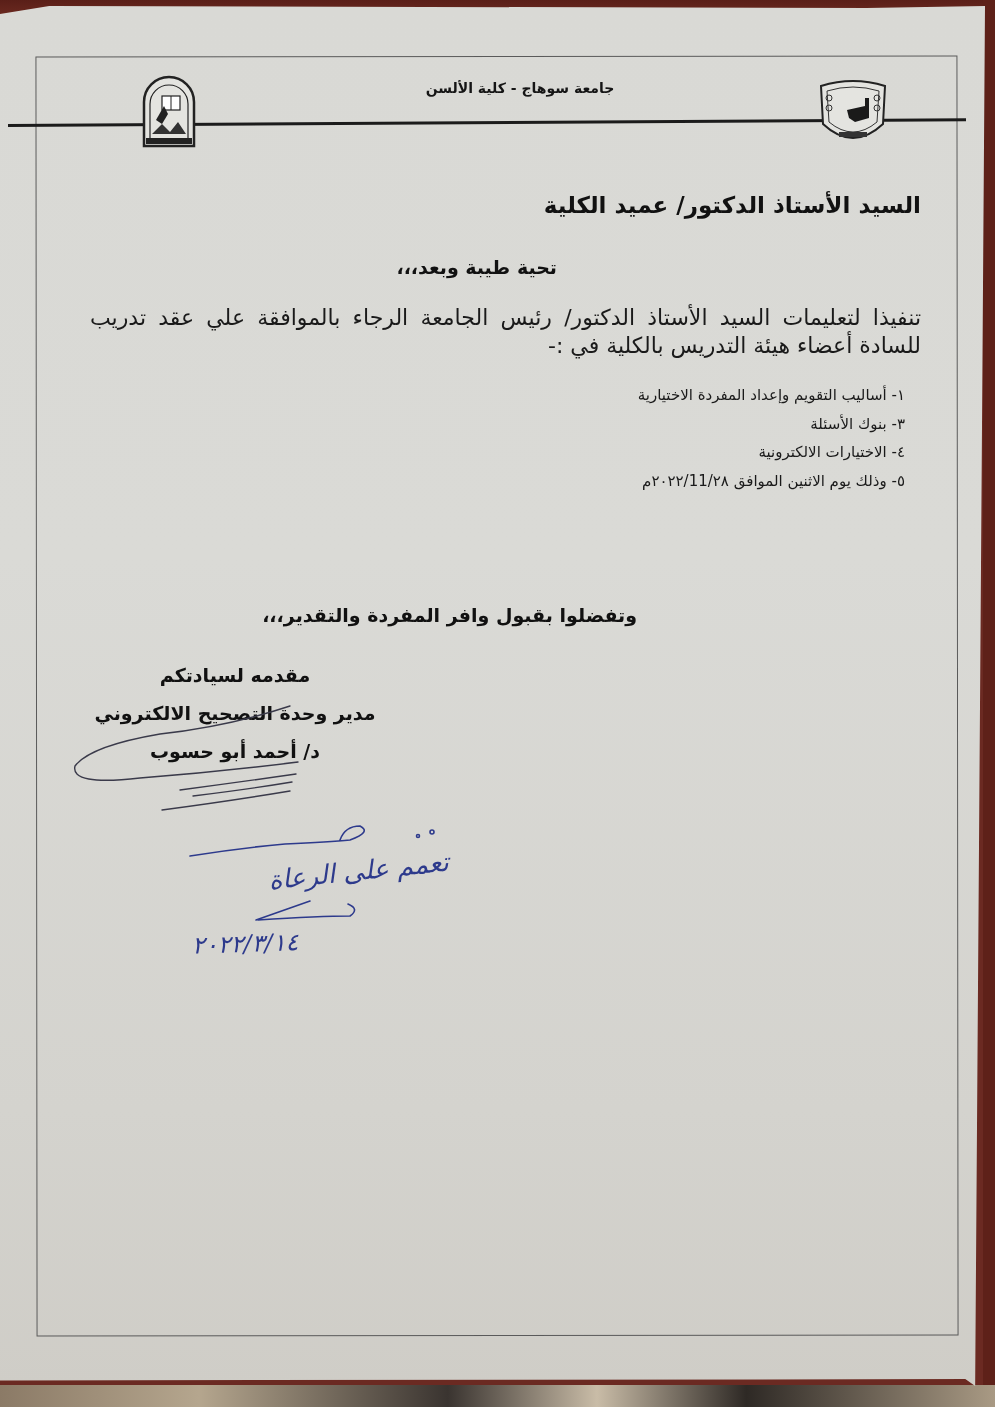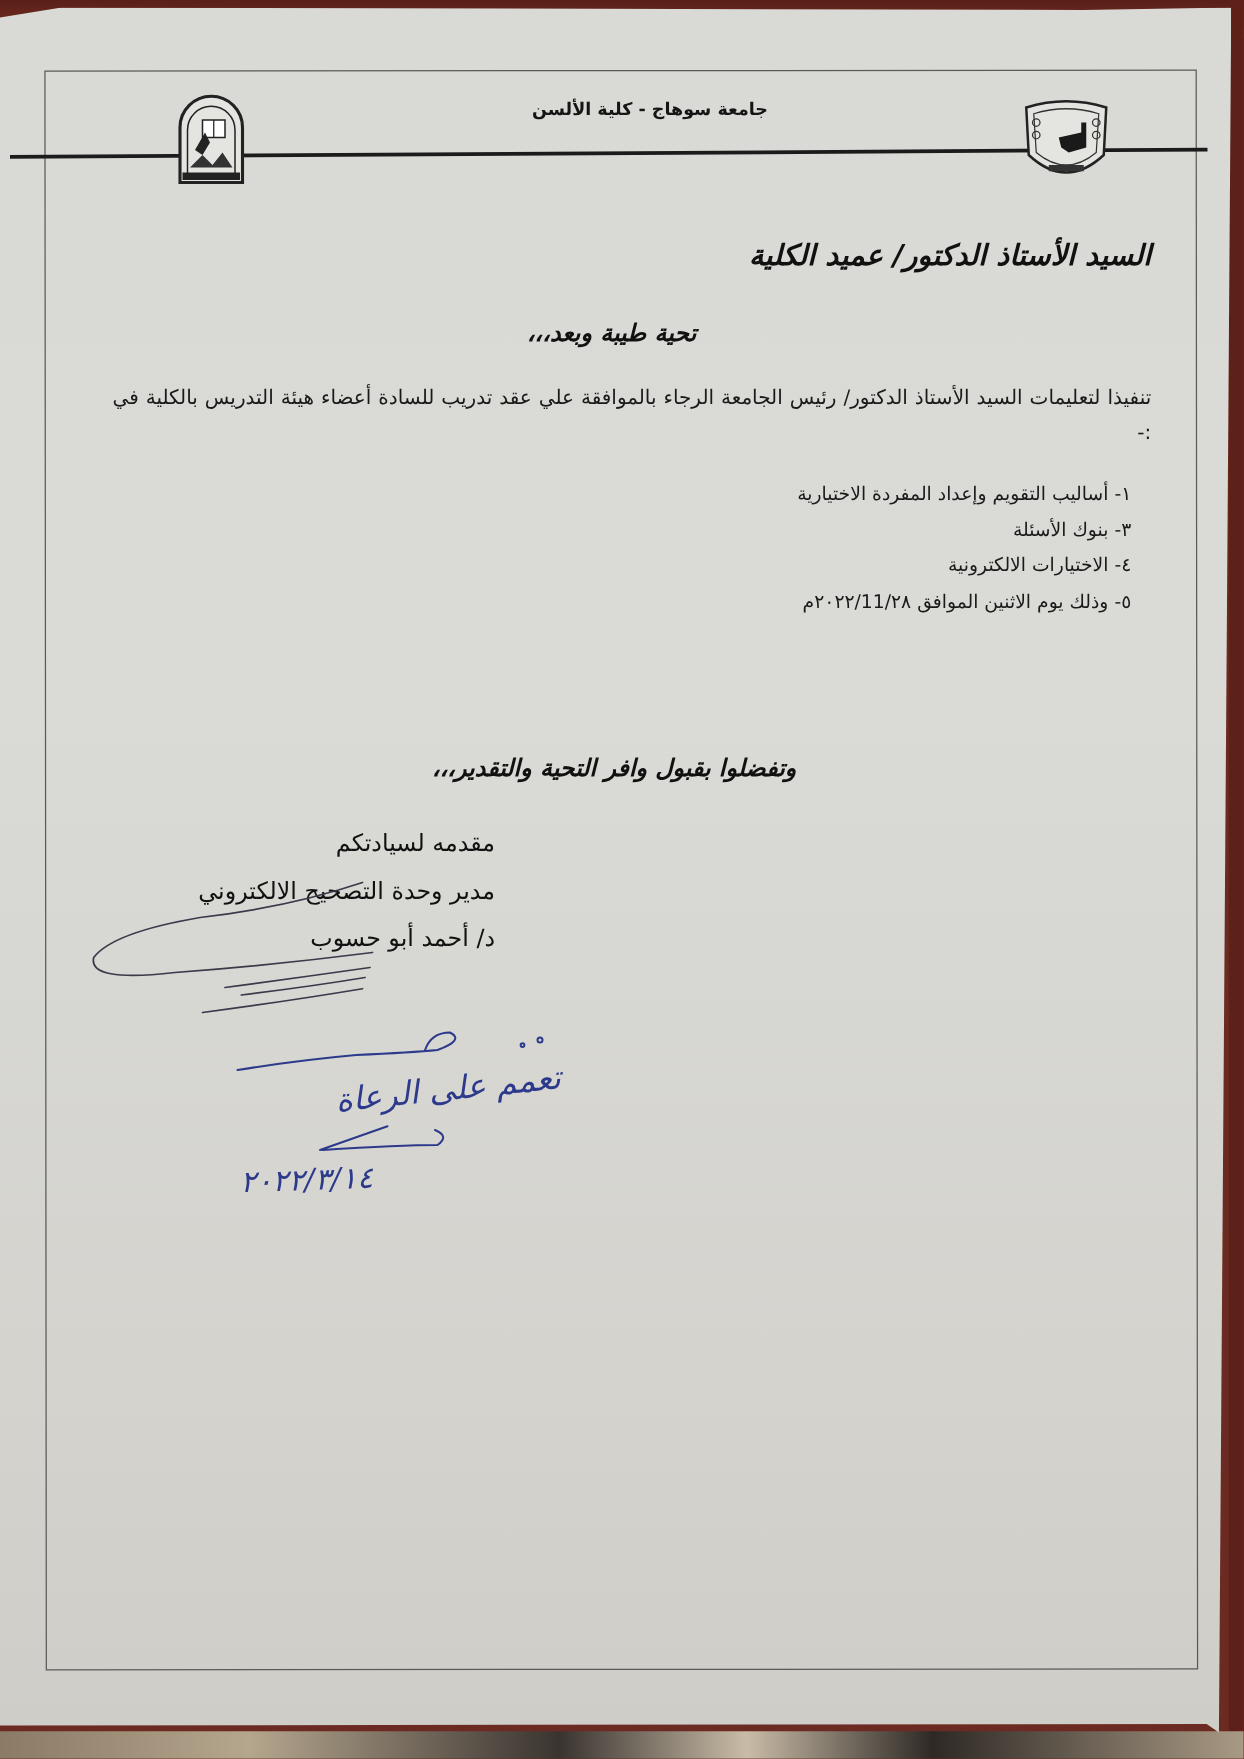--- a/index.html
+++ b/index.html
@@ -35,45 +35,45 @@
       background:#1b1b1b; transform:rotate(-0.35deg); transform-origin:left center;
     }
     .logo { position:absolute; }
     .logo svg { display:block; }
     .logo-left { left:140px; top:66px; }
     .logo-right { left:815px; top:72px; }
     .univ-title {
       position:absolute; left:370px; top:74px; width:300px; text-align:center;
       font-size:14px; font-weight:bold; color:#151515; direction:rtl;
     }
-    .rtl { direction:rtl; text-align:right;font-style:italic; }
+    .rtl { direction:rtl; text-align:right; }
     .addressee {
       position:absolute; right:64px; top:186px;
       font-size:23px; font-weight:bold; color:#111;
     }
     .greeting {
       position:absolute; right:428px; top:250px;
       font-size:19px; font-weight:bold; color:#111;
     }
     .body-para {
       position:absolute; left:46px; right:64px; top:298px;
-      font-size:16px; line-height:28px; color:#1a1a1a; text-align:justify;
+      font-size:22px; line-height:28px; color:#1a1a1a; text-align:justify;
       text-align-last:right; direction:rtl;margin-left:44px;
     }
     .items {
       position:absolute; right:80px; top:375px; margin:0; padding:0; list-style:none;
       font-size:15px; line-height:28.5px; color:#1a1a1a; direction:rtl; text-align:right;
     }
     .closing {
       position:absolute; right:348px; top:598px;
       font-size:19px; font-weight:bold; color:#111;
     }
     .sig-block {
-      position:absolute; left:96px; top:650px; width:300px;
-      direction:rtl; color:#111; font-weight:normal;
+      position:absolute; left:85px; top:650px; width:300px;
+      text-align:center; direction:rtl; color:#111; font-weight:bold;
     }
     .sig-block div { font-size:19px; line-height:38px; }
     .overlay-svg { position:absolute; left:0; top:0; pointer-events:none; }
     .handwriting {
       position:absolute; font-family:"DejaVu Serif", serif; color:#2d3a8c;
       direction:rtl; font-style:italic;
     }
     .hw-line1 { left:268px; top:850px; font-size:26px; transform:rotate(-6deg); }
     .hw-date  { left:192px; top:924px; font-size:24px; letter-spacing:2px; transform:rotate(-2deg); }
   </style>
@@ -119,21 +119,21 @@
   <div class="greeting rtl">تحية طيبة وبعد،،،</div>
   <div class="body-para">تنفيذا لتعليمات السيد الأستاذ الدكتور/ رئيس الجامعة الرجاء بالموافقة علي عقد تدريب للسادة أعضاء هيئة التدريس بالكلية في :-</div>
 
   <ul class="items">
     <li><span>١-</span> <span>أساليب التقويم وإعداد المفردة الاختيارية</span></li>
     <li><span>٣-</span> <span>بنوك الأسئلة</span></li>
     <li><span>٤-</span> <span>الاختيارات الالكترونية</span></li>
     <li><span>٥-</span> <span>وذلك يوم الاثنين الموافق ٢٠٢٢/11/٢٨م</span></li>
   </ul>
 
-  <div class="closing rtl">وتفضلوا بقبول وافر التحية والتقدير،،،</div>
+  <div class="closing rtl">وتفضلوا بقبول وافر المفردة والتقدير،،،</div>
 
   <div class="sig-block">
     <div>مقدمه لسيادتكم</div>
     <div>مدير وحدة التصحيح الالكتروني</div>
     <div>د/ أحمد أبو حسوب</div>
   </div>
 
   <svg class="overlay-svg" width="985" height="1380">
     <g fill="none" stroke="#3a3a4a" stroke-width="1.4" stroke-linecap="round">
       <path d="M290 700 Q230 720 160 728 Q90 740 75 760 Q70 780 140 772 Q220 766 298 756"></path>

